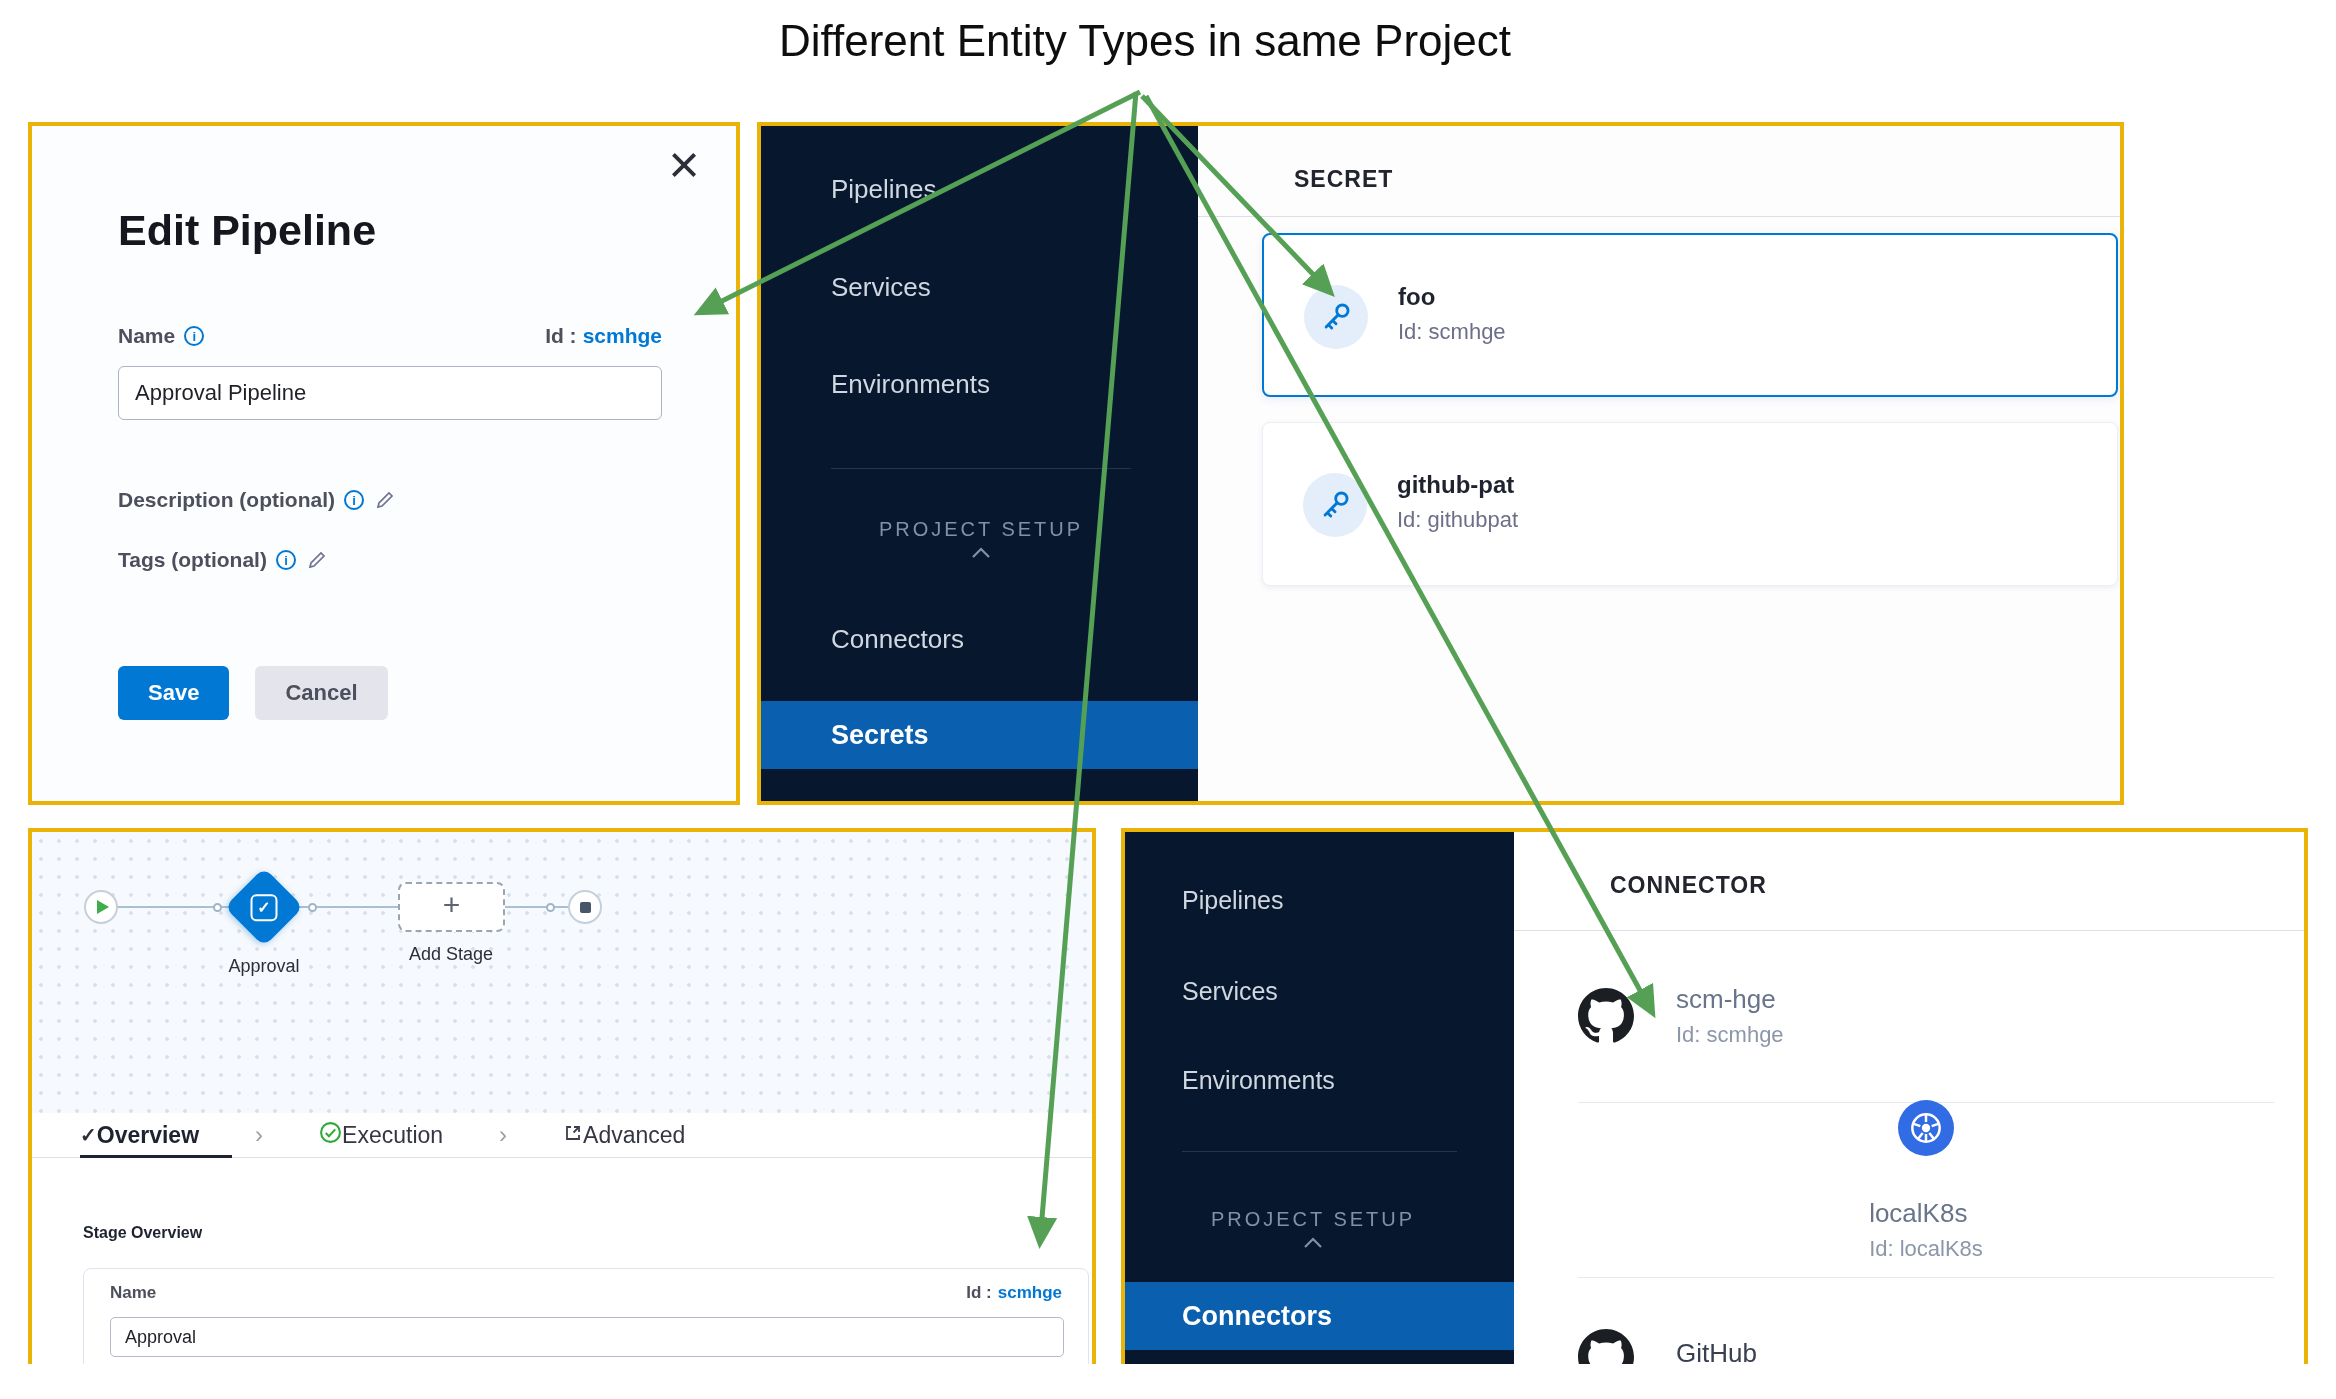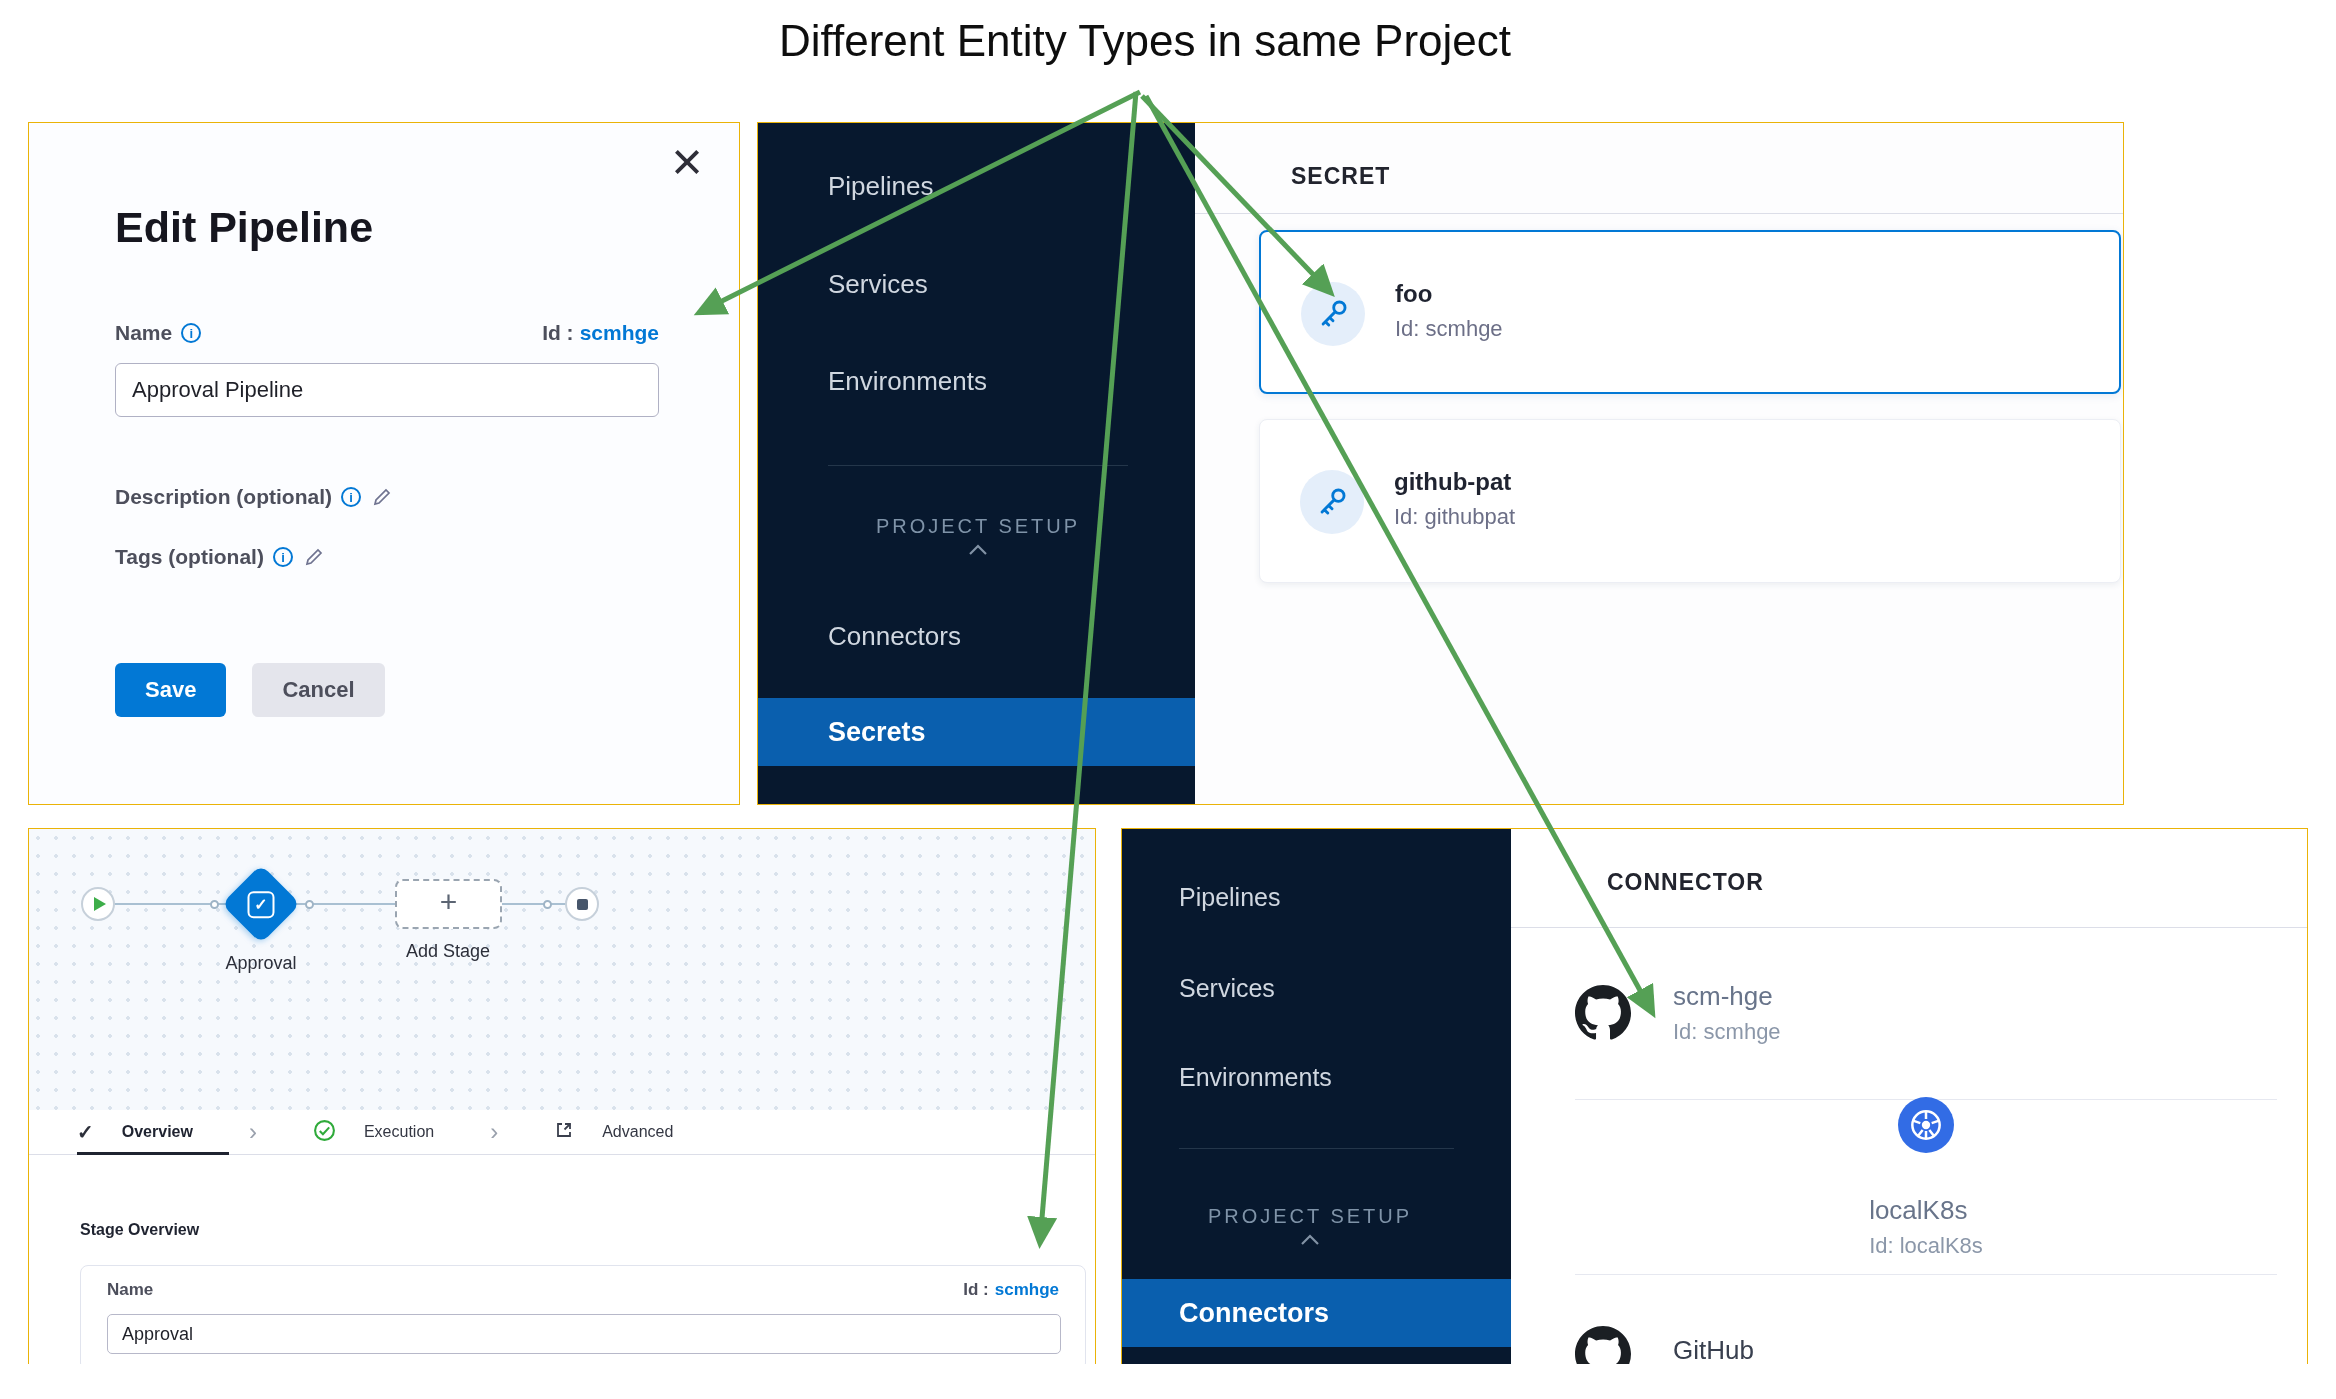--- a/index.html
+++ b/index.html
@@ -5,21 +5,21 @@
   * { box-sizing: border-box; margin: 0; padding: 0; }
   body { margin: 0; background: #ffffff; font-family: "Liberation Sans", sans-serif; }
   .page { position: relative; width: 2336px; height: 1364px; background: #ffffff; overflow: hidden; }
 
   .caption-title { position: absolute; top: 16px; left: 0; width: 2290px; text-align: center;
     font-size: 44px; color: #0e0e0e; }
 
   svg.arrows { position: absolute; left: 0; top: 0; width: 2336px; height: 1399px;
     z-index: 60; pointer-events: none; }
 
-  .panel { position: absolute; background: #ffffff; border: 1px solid #eab308; overflow: hidden; }
+  .panel { position: absolute; background: #ffffff; border: 4px solid #eab308; overflow: hidden; }
 
   
   #modal { left: 28px; top: 122px; width: 712px; height: 683px; background: #fcfdff; }
   .m-close { position: absolute; top: 18px; right: 30px; width: 44px; height: 44px;
     font-size: 54px; line-height: 40px; color: #2e2e38; text-align: center; cursor: pointer; font-weight: 300; }
   .m-close::after { content: "×"; }
   .m-title { position: absolute; left: 86px; top: 80px; font-size: 43px; font-weight: 700; color: #16161f; }
   .m-row { position: absolute; left: 86px; width: 544px; display: flex; justify-content: space-between; align-items: center; }
   .m-row1 { top: 198px; }
   .label { font-size: 21px; font-weight: 700; color: #4d4f5c; display: inline-flex; align-items: center; }
@@ -87,21 +87,21 @@
   .diamond-icon::after { content: "✓"; }
   .graph-label { position: absolute; width: 140px; text-align: center; font-size: 18px; color: #2c2f3a; }
   .lbl-approval { left: 162px; top: 124px; }
   .add-stage-box { position: absolute; left: 366px; top: 50px; width: 107px; height: 50px; background: #ffffff;
     border: 2px dashed #9aa5b1; border-radius: 8px; display: flex; align-items: center; justify-content: center;
     color: #5c6573; font-size: 30px; cursor: pointer; }
   .add-stage-box::after { content: "+"; margin-top: -4px; }
   .lbl-addstage { left: 349px; top: 112px; }
   .tabs { position: absolute; top: 281px; left: 0; right: 0; height: 45px; background: #ffffff;
     border-bottom: 1px solid #dcdee8; display: flex; align-items: center; padding-left: 48px; }
-  .tab { display: inline-flex; align-items: center; gap: 28px; font-size: 16px; color: #343743; cursor: pointer; }
+  .tab { display: inline-flex; align-items: center; gap: 0; font-size: 23px; color: #343743; cursor: pointer; }
   .tab.active { font-weight: 700; color: #1f2330; }
   .tab-check { color: #2c2f3a; font-size: 20px; }
   .tab-check::after { content: "✓"; }
   .tab-sep { color: #9aa1ad; font-size: 24px; margin: 0 56px; }
   .tab-sep::after { content: "›"; }
   .tab-underline { position: absolute; top: 323px; left: 48px; width: 152px; height: 3px; background: #1f2330; }
   .stage-heading { position: absolute; left: 51px; top: 392px; font-size: 16px; font-weight: 700; color: #1f2330; }
   .stage-card { position: absolute; left: 51px; top: 436px; width: 1006px; height: 106px;
     border: 1px solid #e1e4ee; border-radius: 8px; background: #ffffff; }
   .sc-row { position: absolute; left: 26px; right: 26px; top: 14px; display: flex;

